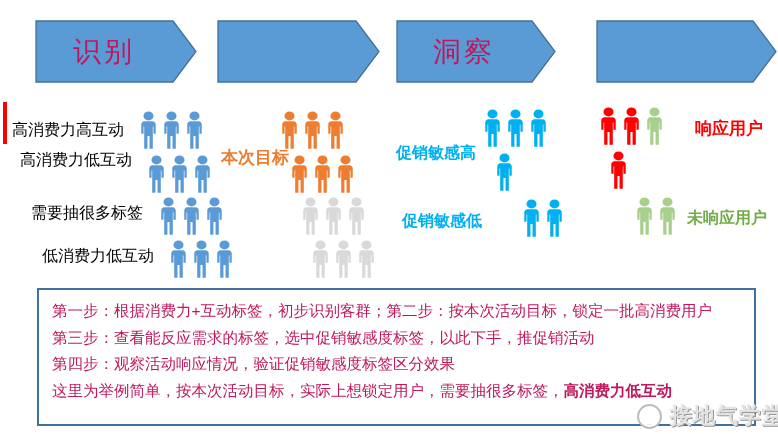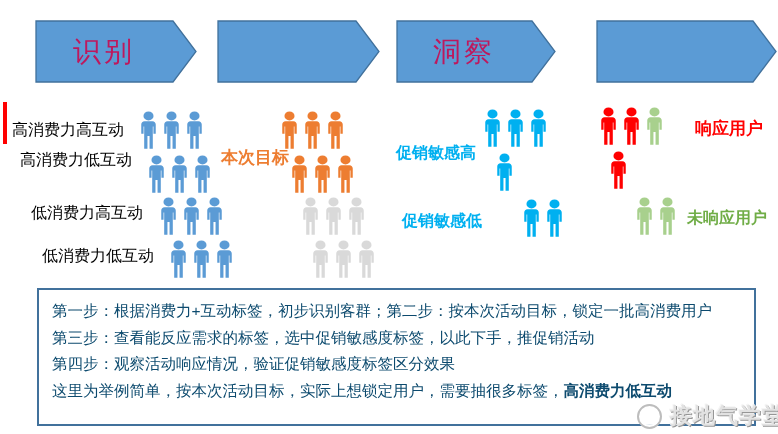--- a/index.html
+++ b/index.html
@@ -37,21 +37,21 @@
   
   .person-group { position:absolute; display:flex; gap:2px; }
   .person { width:21px; height:38px; display:block; }
 
   
   .red-tick { position:absolute; left:3px; top:102px; width:4px; height:42px; background:#ff0000; }
 
   
   .note-box { position:absolute; left:37px; top:288px; width:719px; height:138px;
               border:2px solid var(--note-border); padding:8px 10px 0 13px;
-              font-size:15.5px; line-height:26.5px; color:#0c4a6e; background:#fff; }
+              font-size:15.5px; line-height:26.5px; color:#be185d; background:#fff; }
   .note-box p { white-space:nowrap; }
   .note-box b { font-weight:bold; }
 
   
   .watermark { position:absolute; left:637px; top:401px; display:flex; align-items:center; gap:8px; z-index:5; }
   .wm-logo { width:25px; height:25px; border-radius:50%; border:2px solid #bdbdbd;
              background:rgba(255,255,255,0.85); box-shadow:inset 0 0 0 2px #fff; }
   .wm-text { font-size:22px; font-weight:bold; letter-spacing:1px; color:#e2e2e2;
              text-shadow:1px 1px 0 #969696, -1px -1px 0 #f5f5f5; white-space:nowrap; }
 </style>
@@ -87,21 +87,21 @@
   <div class="arrow a4">
     <svg>
         <polygon points="1,1 157,1 180,31.5 157,62 1,62"></polygon>
       </svg>
   </div>
 
   <div class="red-tick"></div>
 
   <span class="seg seg1">高消费力高互动</span>
   <span class="seg seg2">高消费力低互动</span>
-  <span class="seg seg3">低消费力高互动</span>
+  <span class="seg seg3">需要抽很多标签</span>
   <span class="seg seg4">低消费力低互动</span>
 
   <span class="ann ann-target">本次目标</span>
   <span class="ann ann-promo-hi">促销敏感高</span>
   <span class="ann ann-promo-lo">促销敏感低</span>
   <span class="ann ann-noresp">未响应用户</span>
   <span class="ann ann-resp">响应用户</span>
 
   <div>
       <div class="person-group" style="left: 138px; top: 111px;">

